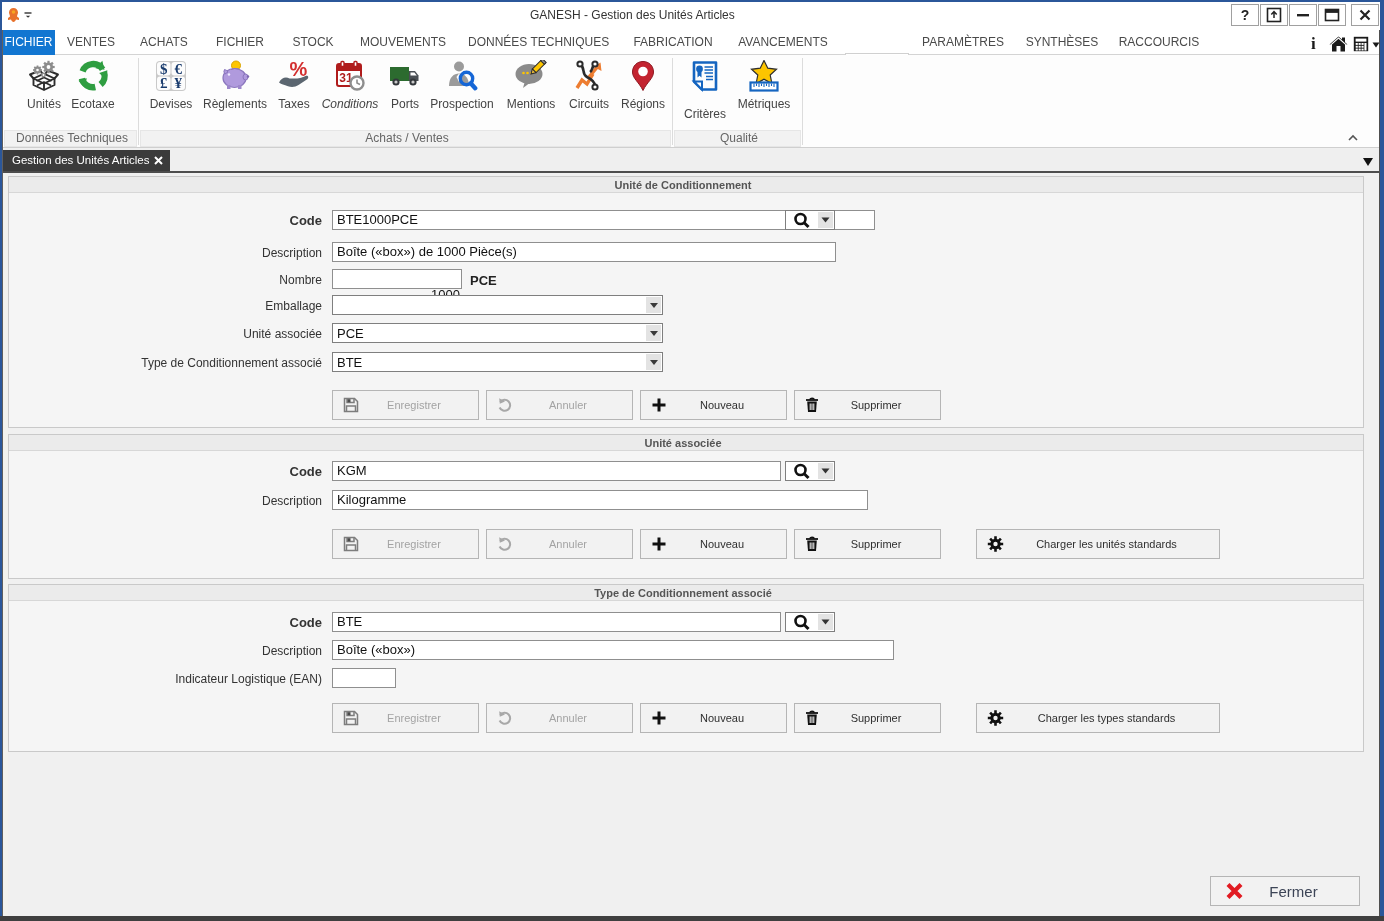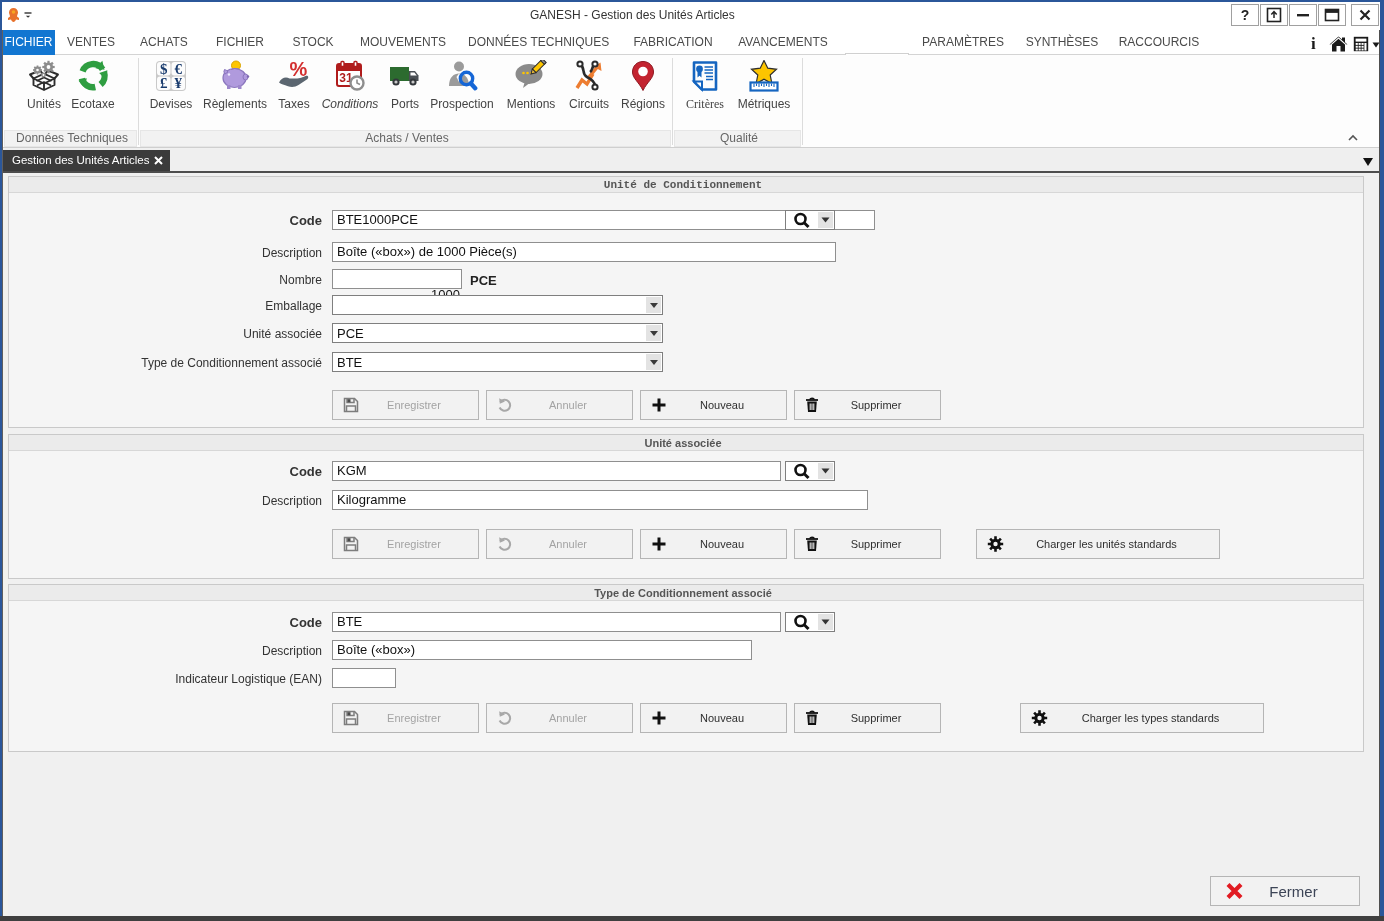--- a/index.html
+++ b/index.html
@@ -286,39 +286,39 @@
 <div class="abs riconlab" style="left:93px; top:97px;">Ecotaxe</div>
 <div class="abs riconlab" style="left:171px; top:97px;">Devises</div>
 <div class="abs riconlab" style="left:235px; top:97px;">Règlements</div>
 <div class="abs riconlab" style="left:294px; top:97px;">Taxes</div>
 <div class="abs riconlab" style="left:350px; top:97px;font-style:italic;">Conditions</div>
 <div class="abs riconlab" style="left:405px; top:97px;">Ports</div>
 <div class="abs riconlab" style="left:462px; top:97px;">Prospection</div>
 <div class="abs riconlab" style="left:531px; top:97px;">Mentions</div>
 <div class="abs riconlab" style="left:589px; top:97px;">Circuits</div>
 <div class="abs riconlab" style="left:643px; top:97px;">Régions</div>
-<div class="abs riconlab" style="left:705px; top:97px;font-family:Liberation Serif, serif;">Critères</div>
+<div class="abs riconlab" style="left:705px; top:107px;">Critères</div>
 <div class="abs riconlab" style="left:764px; top:97px;">Métriques</div>
 <div class="abs rgrouplab" style="left:72px;">Données Techniques</div>
 <div class="abs rgrouplab" style="left:407px;">Achats / Ventes</div>
 <div class="abs rgrouplab" style="left:739px;">Qualité</div>
 <div class="abs" style="left:1346px; top:131px; width:14px; height:14px;">
  <svg width="14" height="14" viewBox="0 0 14 14">
       <path d="M3 9 L7 5 L11 9" fill="none" stroke="#555" stroke-width="1.6"></path>
     </svg>
 </div>
 
 <div class="abs" id="tabstrip"></div>
 <div class="abs" id="doctab">Gestion des Unités Articles<svg style="position:absolute;left:150px;top:5px;" width="11" height="11" viewBox="0 0 11 11">
       <path d="M2 2 L9 9 M9 2 L2 9" stroke="#fff" stroke-width="2"></path>
     </svg></div>
 <div class="abs" id="tabstrip-line"></div>
 <div class="abs" id="strip-caret"></div>
 
-<div class="gbox" style="top:176px; height:252px;font-family:Liberation Mono, monospace;">
+<div class="gbox" style="top:176px; height:252px;">
   <div class="ghead">Unité de Conditionnement</div>
 </div>
 <div class="abs flabel" style="left:122px; top:213px; width:200px; font-weight:bold; font-size:13px;">Code</div>
 <div class="abs tbox" style="left:332px; top:210px; width:543px;">BTE1000PCE</div>
 <div class="abs srch" style="left:785px; top:210px;">
     <svg width="48" height="18" viewBox="0 0 48 18" style="position:absolute;left:0;top:0;">
       <circle cx="14.5" cy="8" r="5" fill="none" stroke="#111" stroke-width="2.6"></circle>
       <path d="M18.2 11.8 L22.5 16" stroke="#111" stroke-width="3"></path>
     </svg>
     <span class="dd2">
@@ -461,21 +461,21 @@
       <circle cx="14.5" cy="8" r="5" fill="none" stroke="#111" stroke-width="2.6"></circle>
       <path d="M18.2 11.8 L22.5 16" stroke="#111" stroke-width="3"></path>
     </svg>
     <span class="dd2">
       <svg width="9" height="6" viewBox="0 0 9 6" style="position:absolute;left:3px;top:5px;">
         <path d="M0.5 0.5 L8.5 0.5 L4.5 5.5 Z" fill="#333"></path>
       </svg>
     </span>
   </div>
 <div class="abs flabel" style="left:122px; top:644px; width:200px;">Description</div>
-<div class="abs tbox" style="left:332px; top:640px; width:420px;">Boîte («box»)</div>
+<div class="abs tbox" style="left:332px; top:640px; width:562px;">Boîte («box»)</div>
 <div class="abs flabel" style="left:122px; top:672px; width:200px;">Indicateur Logistique (EAN)</div>
 <div class="abs tbox" style="left:332px; top:668px; width:64px;"></div>
 <div class="abs btn dis" style="left:332px; top:703px; width:147px; height:30px;">
     <svg class="ic" width="16" height="16" viewBox="0 0 16 16">
       <g fill="none" stroke="#7d7d7d" stroke-width="1.5">
         <path d="M1.5 1.5 L11.5 1.5 L14.5 4.5 L14.5 14.5 L1.5 14.5 Z"></path>
         <path d="M4 1.5 L4 5.5 L11 5.5 L11 1.5"></path>
         <path d="M3.5 14.5 L3.5 9 L12.5 9 L12.5 14.5"></path>
       </g>
       <rect x="4.5" y="2.2" width="3" height="3" fill="#4a4a4a"></rect>
@@ -497,21 +497,21 @@
   </div>
 <div class="abs btn" style="left:794px; top:703px; width:147px; height:30px;">
     <svg class="ic" width="14" height="16" viewBox="0 0 14 16">
       <path d="M1 3 L13 3" stroke="#111" stroke-width="1.8"></path>
       <path d="M5 2.7 C5 0.8 9 0.8 9 2.7" fill="none" stroke="#111" stroke-width="1.5"></path>
       <path d="M2.2 4.5 L11.8 4.5 L11 15 L3 15 Z" fill="#111"></path>
       <path d="M5.2 6.5 L5.2 13 M7 6.5 L7 13 M8.8 6.5 L8.8 13" stroke="#fff" stroke-width="1"></path>
     </svg>
     <span class="cap">Supprimer</span>
   </div>
-<div class="abs btn" style="left:976px; top:703px; width:244px; height:30px;margin-left:44px;">
+<div class="abs btn" style="left:976px; top:703px; width:244px; height:30px;">
     <svg class="ic" width="17" height="17" viewBox="0 0 17 17">
       <g fill="#111">
         <circle cx="8.5" cy="8.5" r="5.2"></circle>
         <g stroke="#111" stroke-width="2.6">
           <path d="M8.5 0.8 L8.5 16.2 M0.8 8.5 L16.2 8.5"></path>
           <path d="M3.1 3.1 L13.9 13.9 M13.9 3.1 L3.1 13.9"></path>
         </g>
       </g>
       <circle cx="8.5" cy="8.5" r="2.2" fill="#f2f2f2"></circle>
     </svg>

